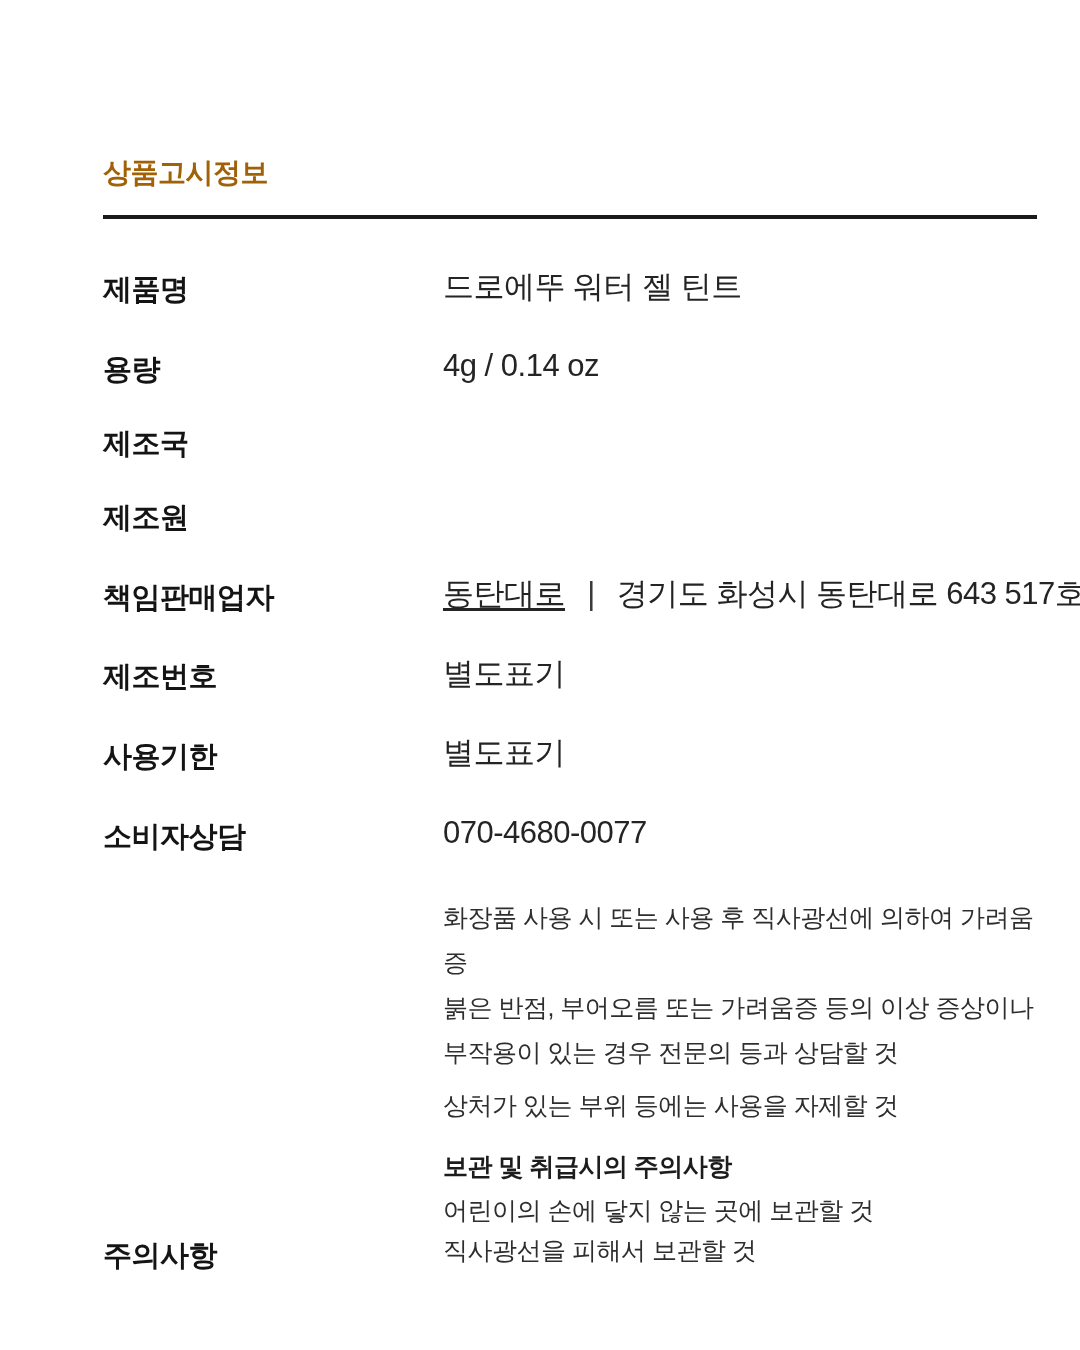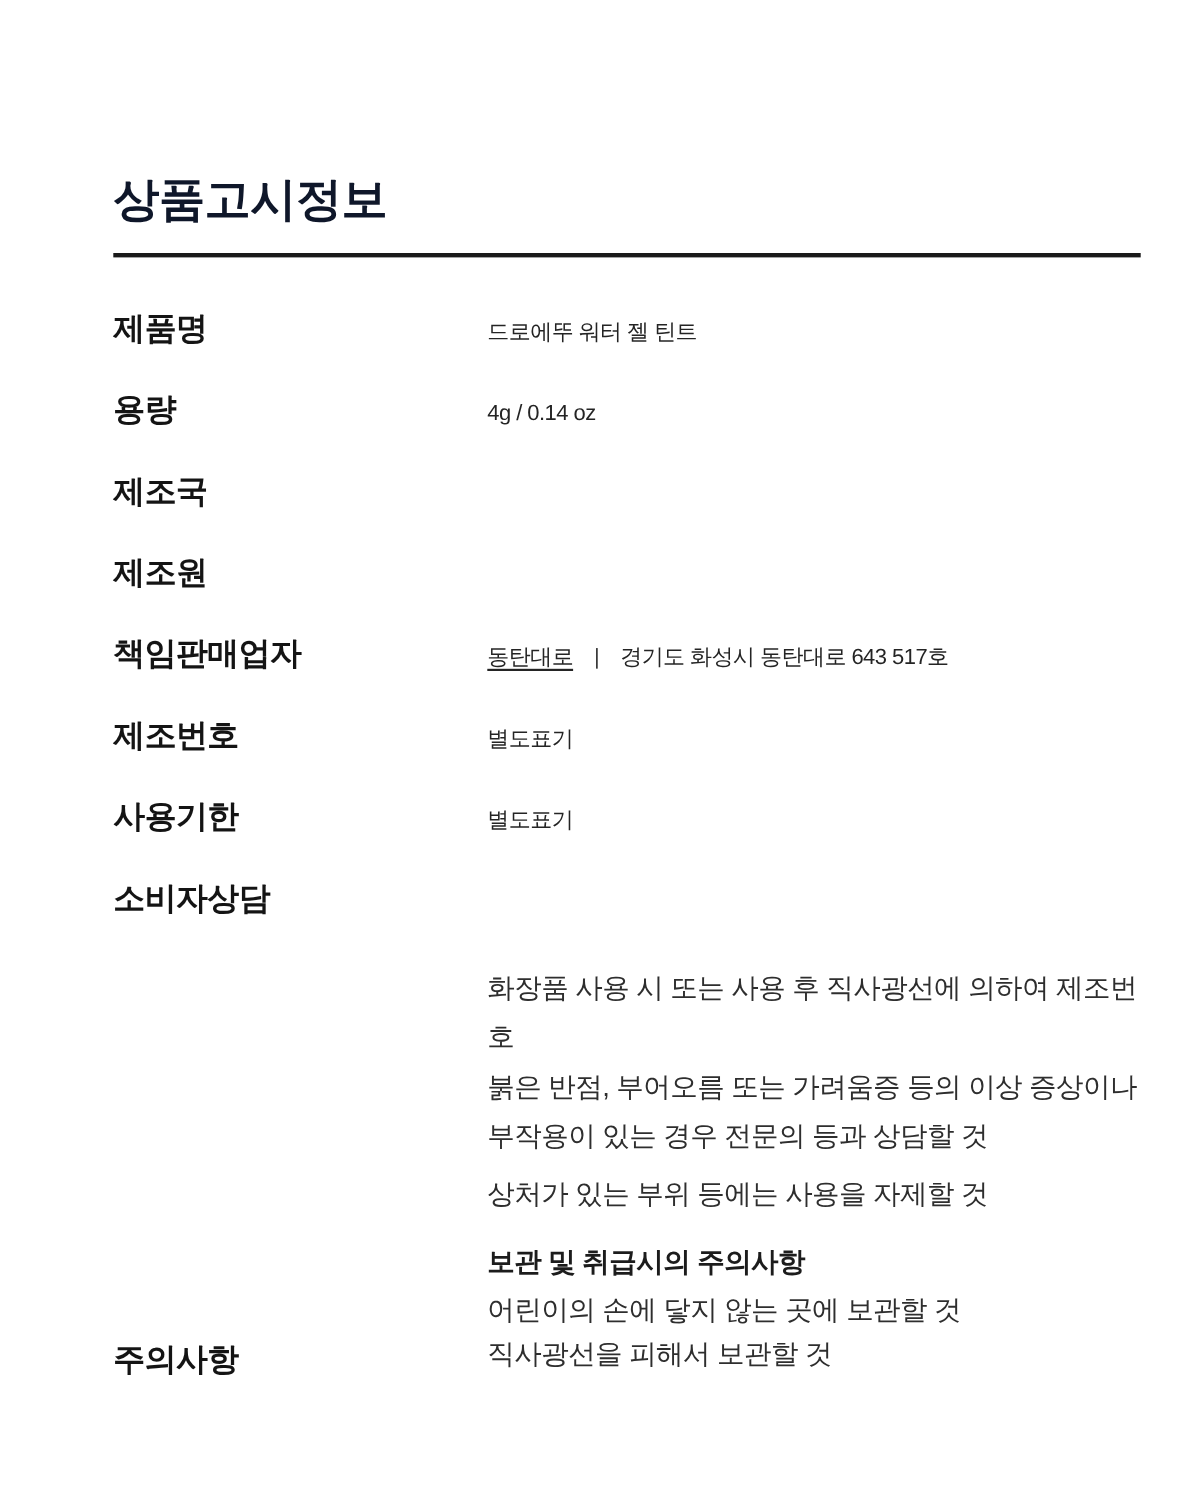--- a/index.html
+++ b/index.html
@@ -14,24 +14,24 @@
     color: #1c1c1c;
     overflow: hidden;
   }
   .page {
     box-sizing: border-box;
     width: 1080px;
     height: 1350px;
     padding: 158px 43px 0 103px;
   }
   .page-title {
-    font-size: 42px;
+    font-size: 28px;
     font-weight: 800;
     letter-spacing: -0.5px;
-    color: #0f172a;
+    color: #a16207;
     margin: 0 0 26px 0;
     line-height: 1.1;
   }
   .title-divider {
     border: none;
     border-top: 4px solid #1a1a1a;
     margin: 0 0 50px 0;
   }
   .info-table {
     display: block;
@@ -45,21 +45,21 @@
     flex: 0 0 340px;
     font-size: 29px;
     font-weight: 700;
     letter-spacing: -0.5px;
     color: #141414;
     line-height: 1.0;
     padding-top: 1px;
   }
   .info-value {
     flex: 1 1 auto;
-    font-size: 20px;
+    font-size: 31px;
     font-weight: 400;
     letter-spacing: -0.5px;
     color: #242424;
     line-height: 1.15;
     white-space: nowrap;
   }
   .seller-link {
     color: #242424;
     text-decoration: underline;
     text-underline-offset: 4px;
@@ -140,27 +140,28 @@
       <div class="info-value">별도표기</div>
     </div>
 
     <div class="info-row">
       <div class="info-label">사용기한</div>
       <div class="info-value">별도표기</div>
     </div>
 
     <div class="info-row">
       <div class="info-label">소비자상담</div>
+      <div class="info-value">070-4680-0077</div>
     </div>
 
     <div class="info-row">
       <div class="info-label">주의사항</div>
       <div class="info-value caution-value">
         <p class="caution-warning">
-          <span class="caution-line">화장품 사용 시 또는 사용 후 직사광선에 의하여 제조번호</span>
+          <span class="caution-line">화장품 사용 시 또는 사용 후 직사광선에 의하여 가려움증</span>
           <span class="caution-line">붉은 반점, 부어오름 또는 가려움증 등의 이상 증상이나</span>
           <span class="caution-line">부작용이 있는 경우 전문의 등과 상담할 것</span>
         </p>
         <p class="caution-wound">상처가 있는 부위 등에는 사용을 자제할 것</p>
         <p class="caution-storage-heading">보관 및 취급시의 주의사항</p>
         <p class="caution-storage">
           <span class="caution-line">어린이의 손에 닿지 않는 곳에 보관할 것</span>
           <span class="caution-line">직사광선을 피해서 보관할 것</span>
         </p>
       </div>

